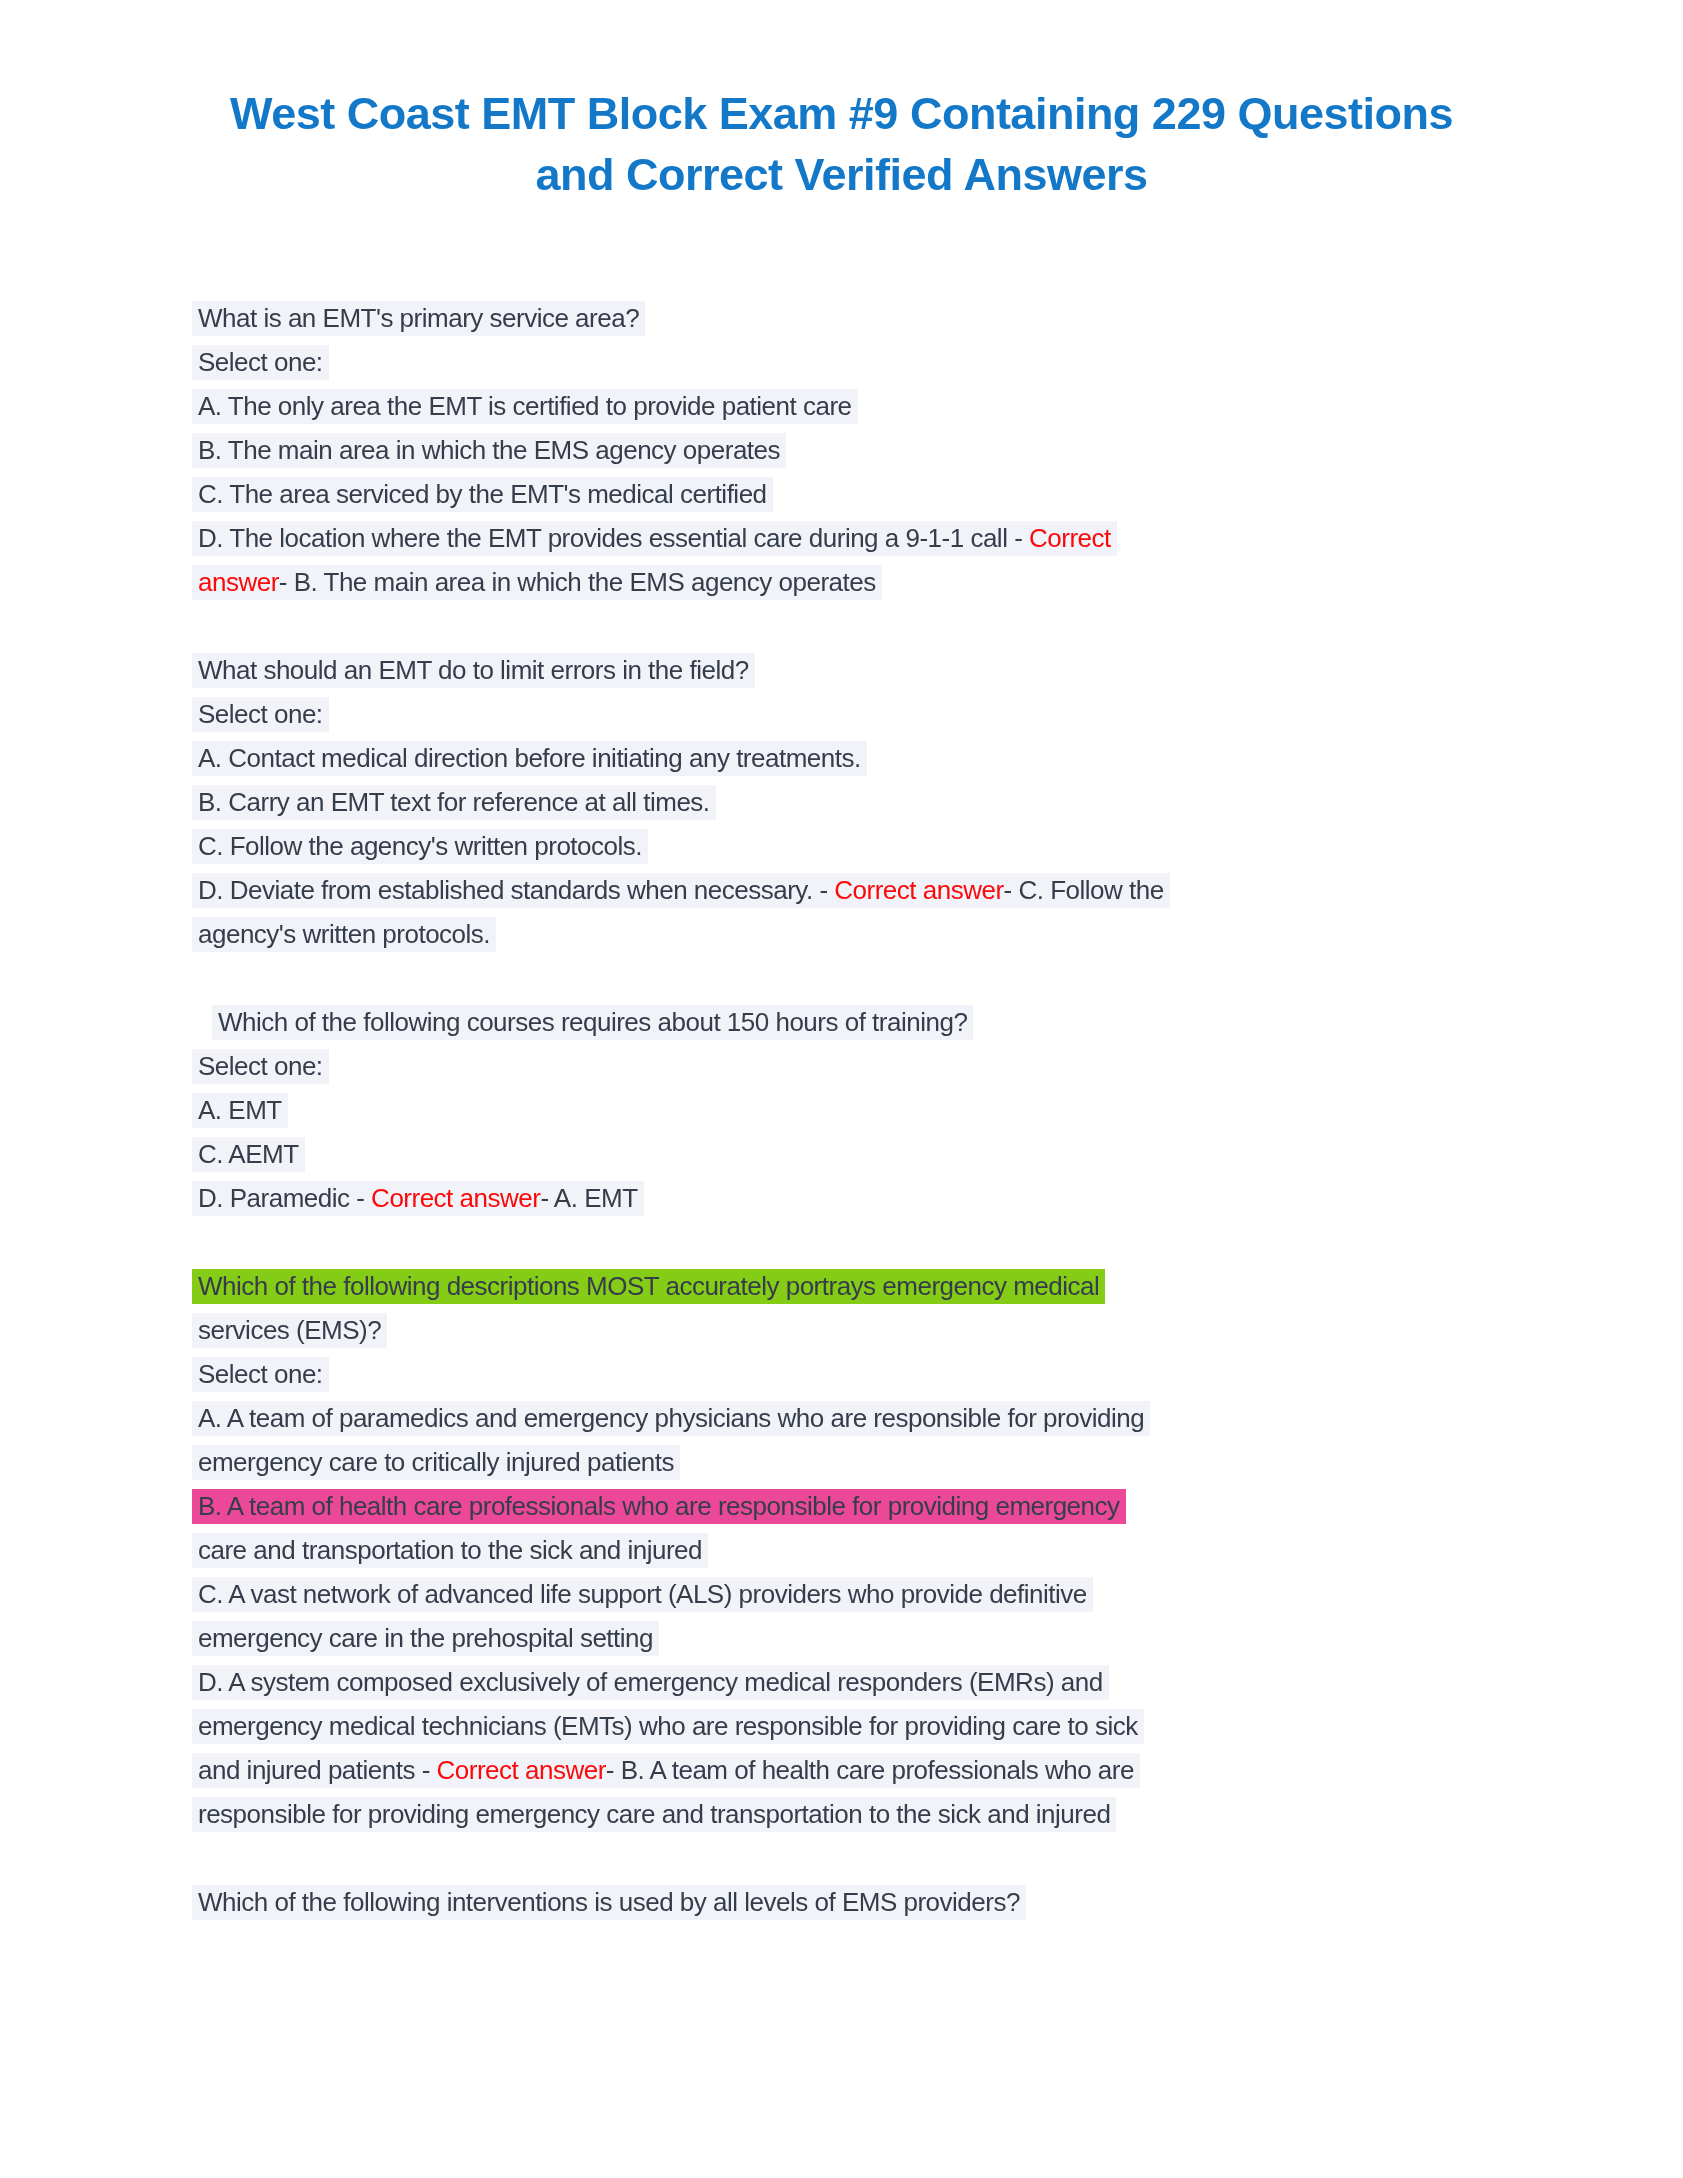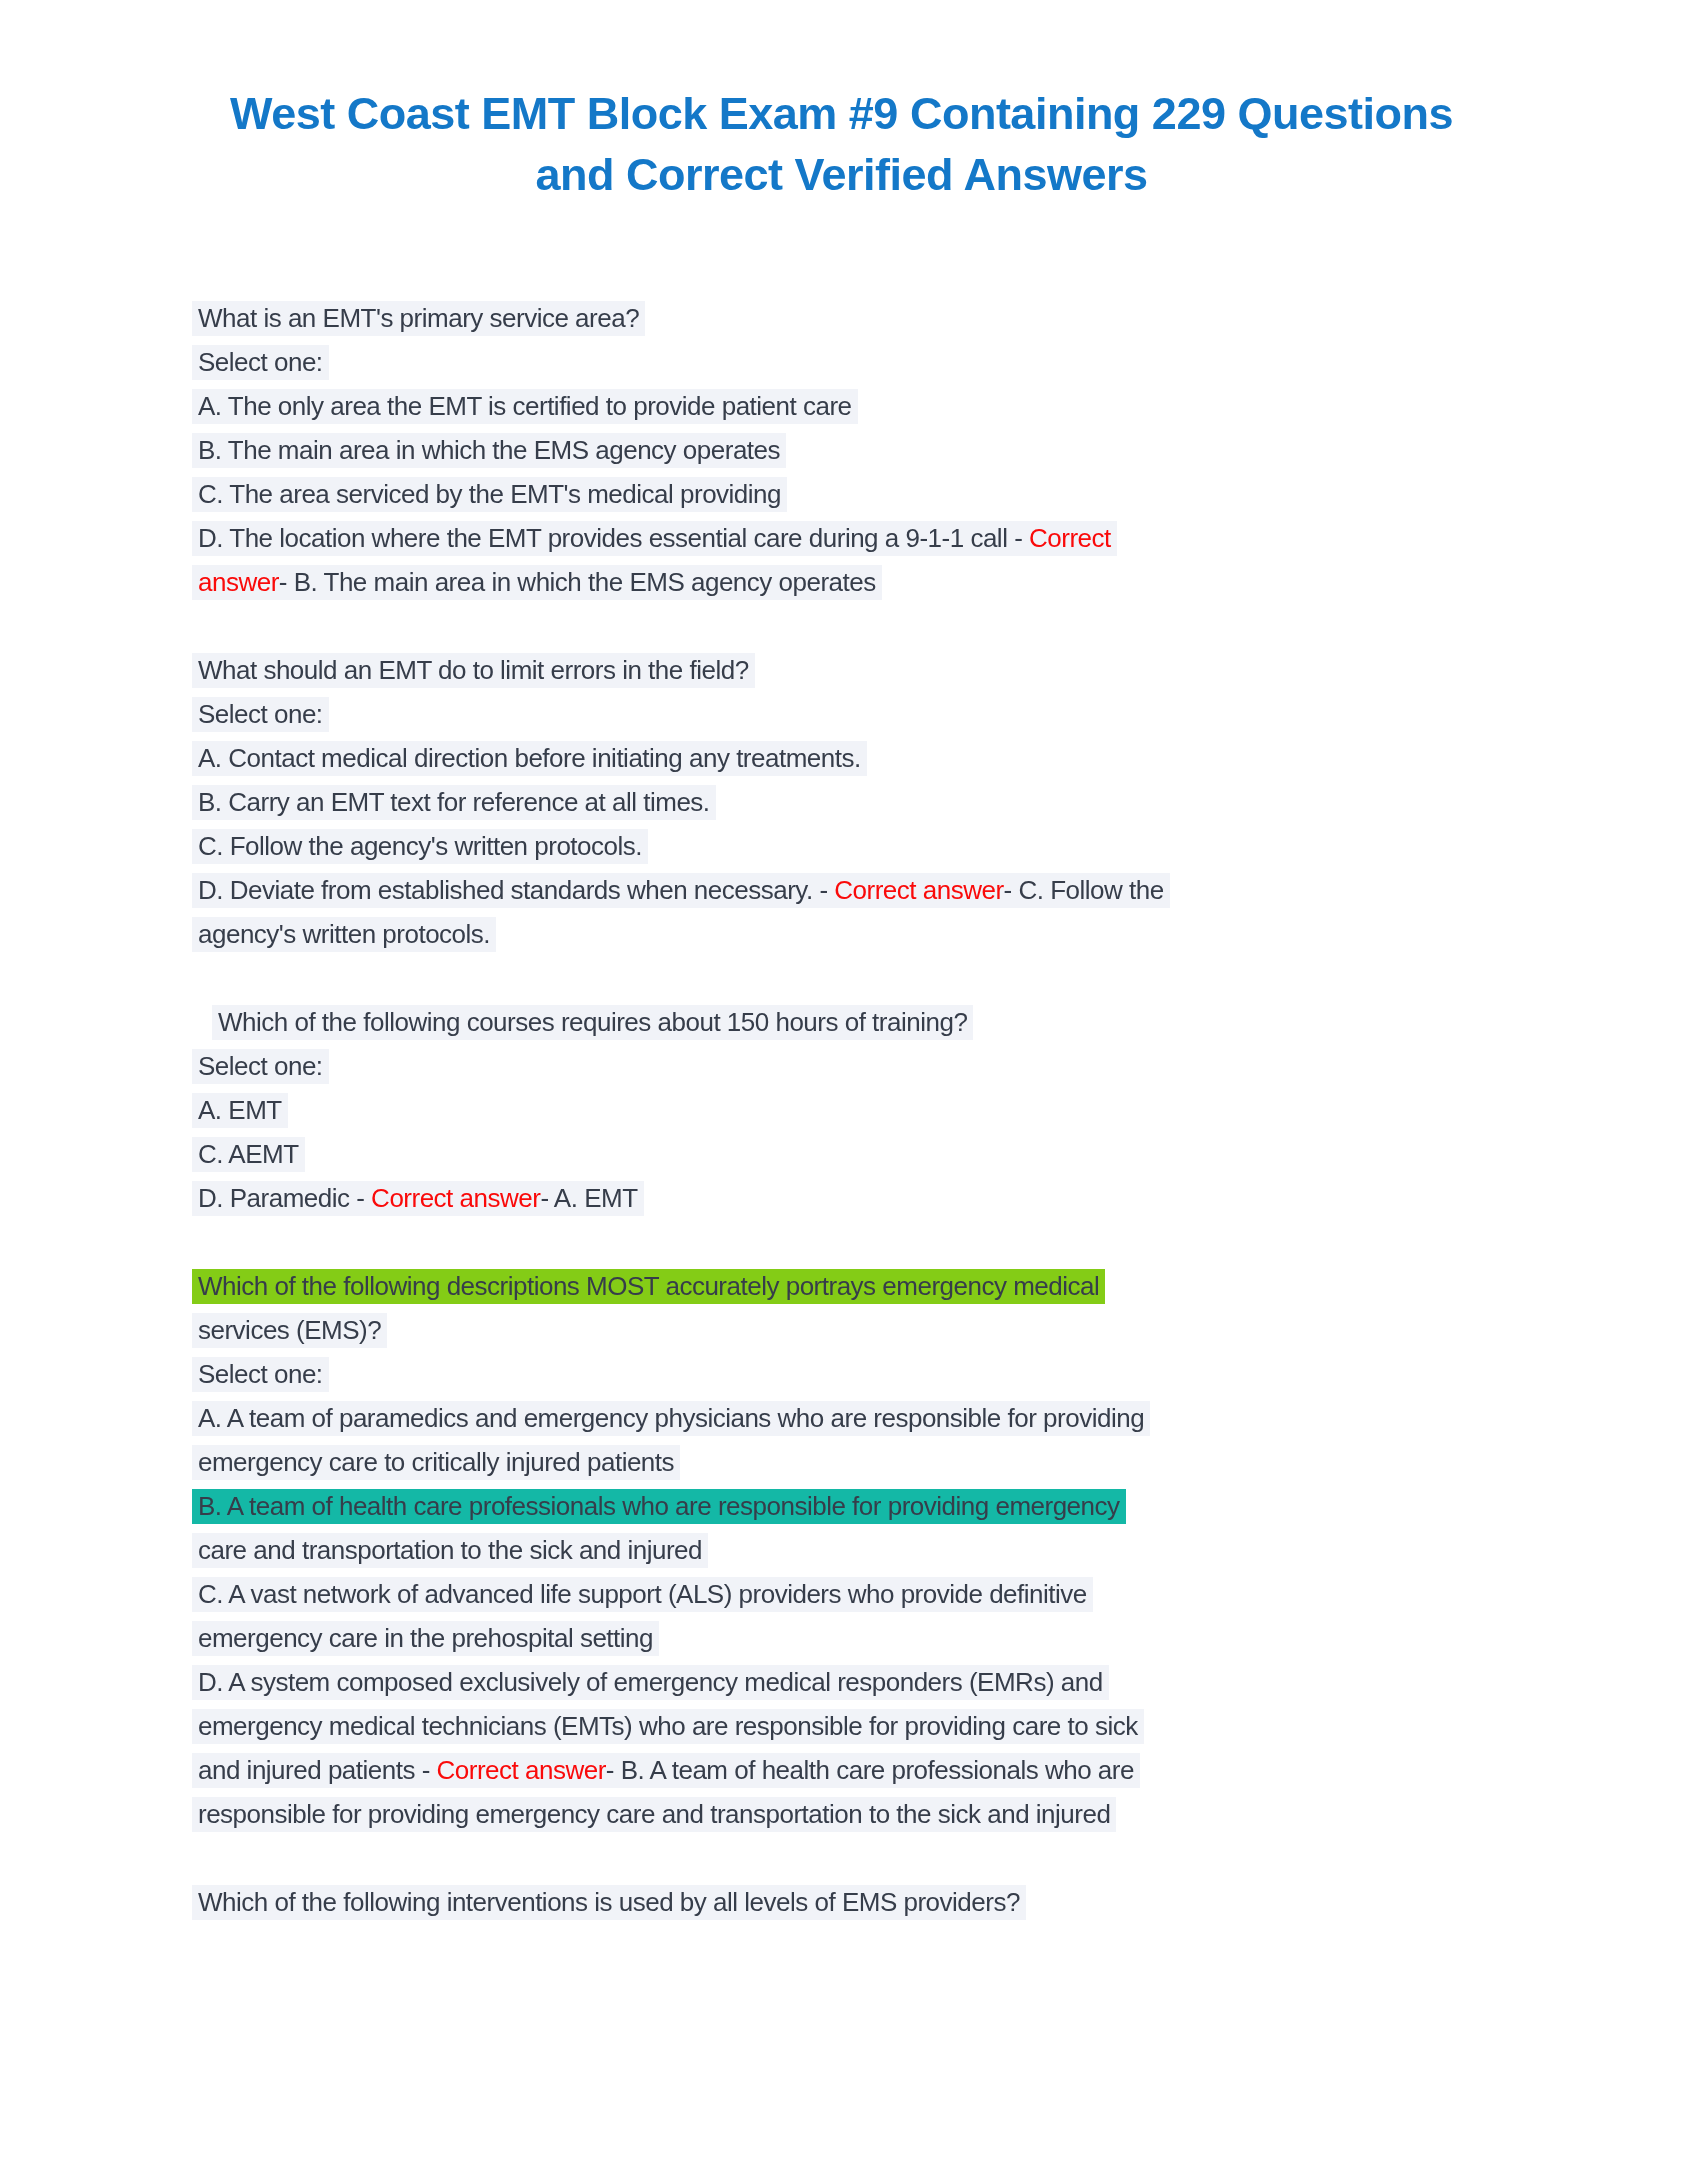--- a/index.html
+++ b/index.html
@@ -47,21 +47,21 @@
   <div class="title-block">
     <div class="title-line" style="color: rgb(20, 120, 200);">West Coast EMT Block Exam #9 Containing 229 Questions</div>
     <div class="title-line" style="color: rgb(20, 120, 200);">and Correct Verified Answers</div>
   </div>
   <div class="body-block" id="questions">
       <div class="question">
         <div class="line"><span class="hl" style="background: rgb(241, 243, 248);"><span class="seg" style="color: rgb(54, 61, 74);">What is an EMT's primary service area?</span></span></div>
         <div class="line"><span class="hl" style="background: rgb(241, 243, 248);"><span class="seg" style="color: rgb(54, 61, 74);">Select one:</span></span></div>
         <div class="line"><span class="hl" style="background: rgb(241, 243, 248);"><span class="seg" style="color: rgb(54, 61, 74);">A. The only area the EMT is certified to provide patient care</span></span></div>
         <div class="line"><span class="hl" style="background: rgb(241, 243, 248);"><span class="seg" style="color: rgb(54, 61, 74);">B. The main area in which the EMS agency operates</span></span></div>
-        <div class="line"><span class="hl" style="background: rgb(241, 243, 248);"><span class="seg" style="color: rgb(54, 61, 74);">C. The area serviced by the EMT's medical providing</span></span></div>
+        <div class="line"><span class="hl" style="background: rgb(241, 243, 248);"><span class="seg" style="color: rgb(54, 61, 74);">C. The area serviced by the EMT's medical certified</span></span></div>
         <div class="line"><span class="hl" style="background: rgb(241, 243, 248);"><span class="seg" style="color: rgb(54, 61, 74);">D. The location where the EMT provides essential care during a 9-1-1 call - </span><span class="seg" style="color: rgb(250, 10, 10);">Correct</span></span></div>
         <div class="line"><span class="hl" style="background: rgb(241, 243, 248);"><span class="seg" style="color: rgb(250, 10, 10);">answer</span><span class="seg" style="color: rgb(54, 61, 74);">- B. The main area in which the EMS agency operates</span></span></div>
       </div>
       <div class="question">
         <div class="line"><span class="hl" style="background: rgb(241, 243, 248);"><span class="seg" style="color: rgb(54, 61, 74);">What should an EMT do to limit errors in the field?</span></span></div>
         <div class="line"><span class="hl" style="background: rgb(241, 243, 248);"><span class="seg" style="color: rgb(54, 61, 74);">Select one:</span></span></div>
         <div class="line"><span class="hl" style="background: rgb(241, 243, 248);"><span class="seg" style="color: rgb(54, 61, 74);">A. Contact medical direction before initiating any treatments.</span></span></div>
         <div class="line"><span class="hl" style="background: rgb(241, 243, 248);"><span class="seg" style="color: rgb(54, 61, 74);">B. Carry an EMT text for reference at all times.</span></span></div>
         <div class="line"><span class="hl" style="background: rgb(241, 243, 248);"><span class="seg" style="color: rgb(54, 61, 74);">C. Follow the agency's written protocols.</span></span></div>
         <div class="line"><span class="hl" style="background: rgb(241, 243, 248);"><span class="seg" style="color: rgb(54, 61, 74);">D. Deviate from established standards when necessary. - </span><span class="seg" style="color: rgb(250, 10, 10);">Correct answer</span><span class="seg" style="color: rgb(54, 61, 74);">- C. Follow the</span></span></div>
@@ -73,21 +73,21 @@
         <div class="line"><span class="hl" style="background: rgb(241, 243, 248);"><span class="seg" style="color: rgb(54, 61, 74);">A. EMT</span></span></div>
         <div class="line"><span class="hl" style="background: rgb(241, 243, 248);"><span class="seg" style="color: rgb(54, 61, 74);">C. AEMT</span></span></div>
         <div class="line"><span class="hl" style="background: rgb(241, 243, 248);"><span class="seg" style="color: rgb(54, 61, 74);">D. Paramedic - </span><span class="seg" style="color: rgb(250, 10, 10);">Correct answer</span><span class="seg" style="color: rgb(54, 61, 74);">- A. EMT</span></span></div>
       </div>
       <div class="question">
         <div class="line"><span class="hl" style="background: #84cc16;"><span class="seg" style="color: rgb(54, 61, 74);">Which of the following descriptions MOST accurately portrays emergency medical</span></span></div>
         <div class="line"><span class="hl" style="background: rgb(241, 243, 248);"><span class="seg" style="color: rgb(54, 61, 74);">services (EMS)?</span></span></div>
         <div class="line"><span class="hl" style="background: rgb(241, 243, 248);"><span class="seg" style="color: rgb(54, 61, 74);">Select one:</span></span></div>
         <div class="line"><span class="hl" style="background: rgb(241, 243, 248);"><span class="seg" style="color: rgb(54, 61, 74);">A. A team of paramedics and emergency physicians who are responsible for providing</span></span></div>
         <div class="line"><span class="hl" style="background: rgb(241, 243, 248);"><span class="seg" style="color: rgb(54, 61, 74);">emergency care to critically injured patients</span></span></div>
-        <div class="line"><span class="hl" style="background: #14b8a6;"><span class="seg" style="color: rgb(54, 61, 74);">B. A team of health care professionals who are responsible for providing emergency</span></span></div>
+        <div class="line"><span class="hl" style="background: #ec4899;"><span class="seg" style="color: rgb(54, 61, 74);">B. A team of health care professionals who are responsible for providing emergency</span></span></div>
         <div class="line"><span class="hl" style="background: rgb(241, 243, 248);"><span class="seg" style="color: rgb(54, 61, 74);">care and transportation to the sick and injured</span></span></div>
         <div class="line"><span class="hl" style="background: rgb(241, 243, 248);"><span class="seg" style="color: rgb(54, 61, 74);">C. A vast network of advanced life support (ALS) providers who provide definitive</span></span></div>
         <div class="line"><span class="hl" style="background: rgb(241, 243, 248);"><span class="seg" style="color: rgb(54, 61, 74);">emergency care in the prehospital setting</span></span></div>
         <div class="line"><span class="hl" style="background: rgb(241, 243, 248);"><span class="seg" style="color: rgb(54, 61, 74);">D. A system composed exclusively of emergency medical responders (EMRs) and</span></span></div>
         <div class="line"><span class="hl" style="background: rgb(241, 243, 248);"><span class="seg" style="color: rgb(54, 61, 74);">emergency medical technicians (EMTs) who are responsible for providing care to sick</span></span></div>
         <div class="line"><span class="hl" style="background: rgb(241, 243, 248);"><span class="seg" style="color: rgb(54, 61, 74);">and injured patients - </span><span class="seg" style="color: rgb(250, 10, 10);">Correct answer</span><span class="seg" style="color: rgb(54, 61, 74);">- B. A team of health care professionals who are</span></span></div>
         <div class="line"><span class="hl" style="background: rgb(241, 243, 248);"><span class="seg" style="color: rgb(54, 61, 74);">responsible for providing emergency care and transportation to the sick and injured</span></span></div>
       </div>
       <div class="question">
         <div class="line"><span class="hl" style="background: rgb(241, 243, 248);"><span class="seg" style="color: rgb(54, 61, 74);">Which of the following interventions is used by all levels of EMS providers?</span></span></div>

